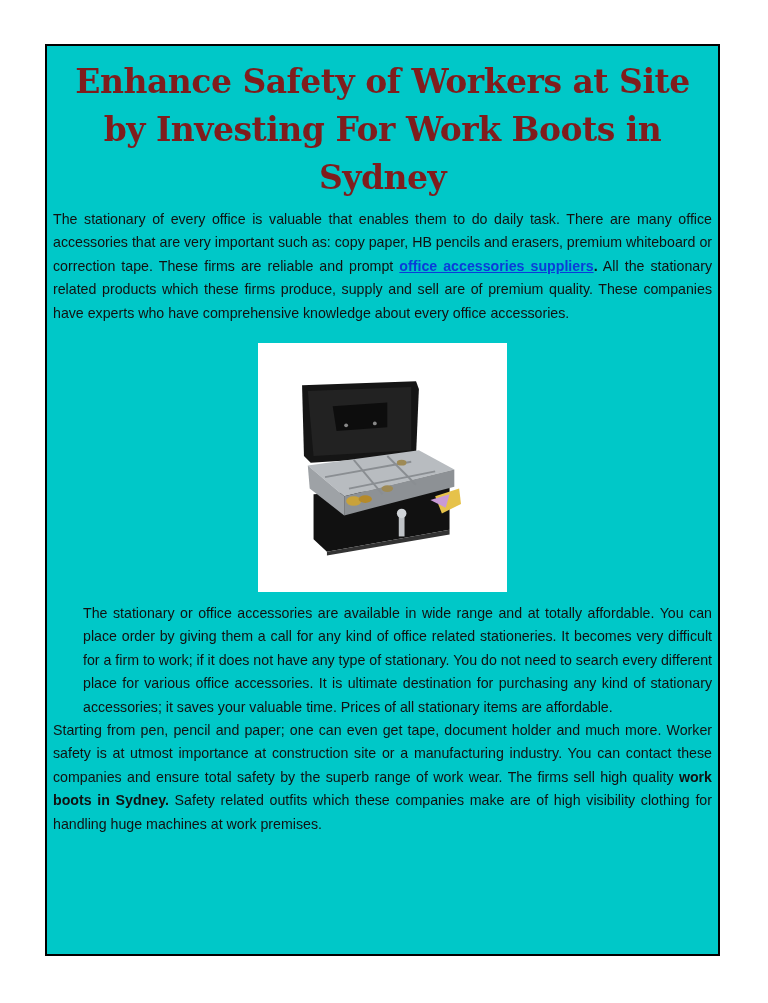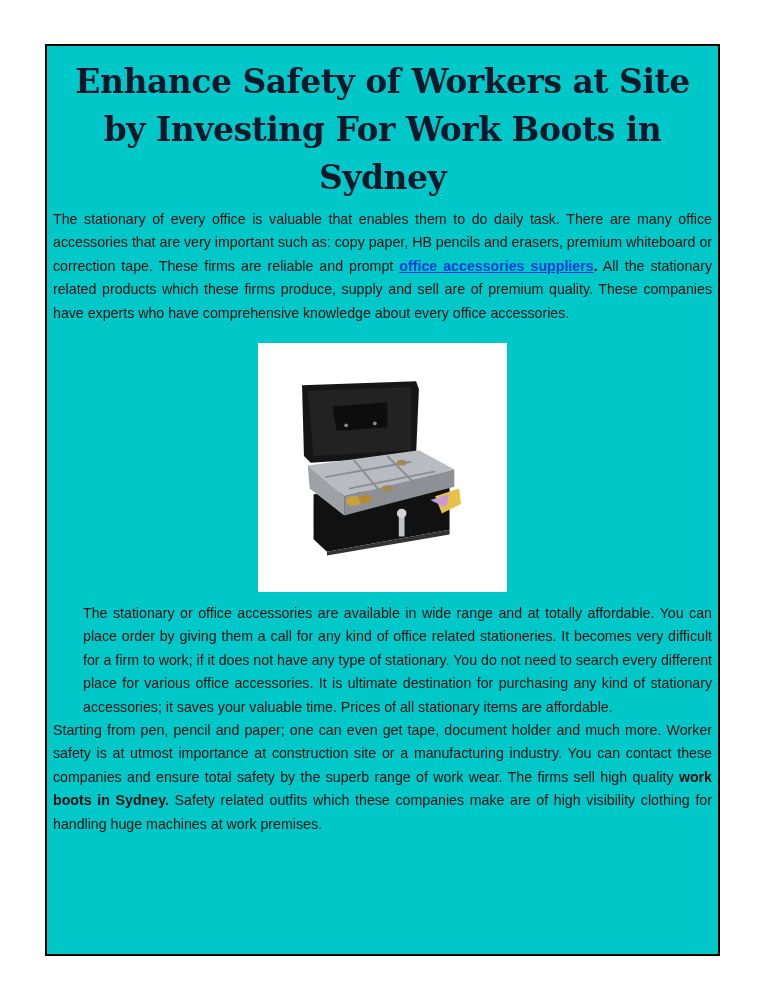--- a/index.html
+++ b/index.html
@@ -4,21 +4,21 @@
 <style>
   html, body { margin: 0; padding: 0; background: #ffffff; }
   body { width: 768px; height: 1003px; position: relative; overflow: hidden; }
   .page-box {
     position: absolute; left: 45px; top: 44px; width: 675px; height: 912px;
     background: #00c8c8; border: 2px solid #000; box-sizing: border-box;
   }
   .title {
     margin: 12px 0 0 0; padding: 0 10px;
     font-family: "DejaVu Serif", serif; font-weight: bold;
-    color: #0f172a; font-size: 33px; line-height: 48px; text-align: center;
+    color: #7f1d1d; font-size: 33px; line-height: 48px; text-align: center;
     letter-spacing: -0.5px;
   }
   .para {
     margin: 0; padding: 0 6px 0 6px;
     font-family: "Liberation Sans", sans-serif; font-size: 14.2px;
     line-height: 23.4px; color: #111; text-align: justify;
   }
   .p1 { margin-top: 6px; }
   .link { color: #0a3cd9; text-decoration: underline; font-weight: bold; }
   .bold { font-weight: bold; }

